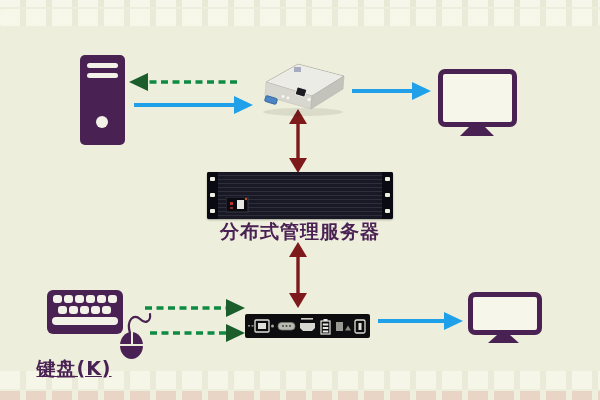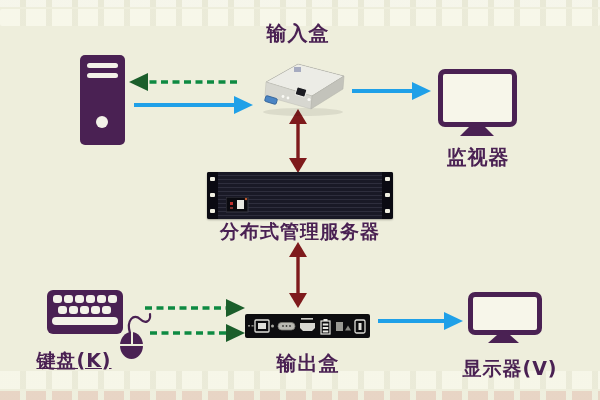--- a/index.html
+++ b/index.html
@@ -147,25 +147,23 @@
     <g transform="rotate(17 18 45)">
       <rect x="12" y="42" width="12" height="6" rx="1.5" fill="#4b85c4" stroke="#2f5f94" stroke-width="0.8"></rect>
     </g>
     <g>
       <circle cx="30" cy="41.5" r="1.4" fill="#fafaf5"></circle>
       <circle cx="35" cy="43" r="1.4" fill="#fafaf5"></circle>
       <rect x="43" y="33" width="10" height="8" rx="1" fill="#1c1c22" stroke="#f0f0ea" stroke-width="1" transform="rotate(17 48 37)"></rect>
       <circle cx="56" cy="44.5" r="1.6" fill="#fafaf5"></circle>
     </g>
   </svg>
-  <div class="label" style="left:298px;top:20px;">输入盒</div>
 
   <div class="monitor top-right"></div>
   <div class="stand top-right"></div>
-  <div class="label" style="left:478px;top:144px;">监视器</div>
 
   <div class="server">
     <div class="ear left">
       <div class="hole h1"></div>
       <div class="hole h2"></div>
       <div class="hole h3"></div>
     </div>
     <div class="ear right">
       <div class="hole h1"></div>
       <div class="hole h2"></div>
@@ -188,21 +186,21 @@
     <div class="key" style="left:39px;top:5px;"></div>
     <div class="key" style="left:50px;top:5px;"></div>
     <div class="key" style="left:61px;top:5px;"></div>
     <div class="key" style="left:11px;top:16px;"></div>
     <div class="key" style="left:22px;top:16px;"></div>
     <div class="key" style="left:33px;top:16px;"></div>
     <div class="key" style="left:44px;top:16px;"></div>
     <div class="key" style="left:55px;top:16px;"></div>
     <div class="key space" style="left:5px;top:27px;"></div>
   </div>
-  <div class="label small" style="left:74px;top:348px;text-decoration:underline;">键盘(K)</div>
+  <div class="label small" style="left:74px;top:356px;text-decoration:underline;">键盘(K)</div>
 
   <div class="mouse">
     <div class="v"></div>
     <div class="h"></div>
   </div>
 
   <svg class="devbox" style="left:245px;top:314px;" width="125" height="24" viewBox="0 0 125 24">
     <rect x="0" y="0" width="125" height="24" rx="2" fill="#0d0d0f"></rect>
     <g>
       <rect x="3" y="11" width="2" height="1.6" fill="#8a8a84"></rect>
@@ -220,19 +218,17 @@
       <rect x="78.5" y="5" width="4" height="2" fill="#e8e8e2"></rect>
       <rect x="77.8" y="9.5" width="5.5" height="2" fill="#e8e8e2"></rect>
       <rect x="77.8" y="13" width="5.5" height="2" fill="#e8e8e2"></rect>
       <rect x="77.8" y="16.5" width="5.5" height="2" fill="#e8e8e2"></rect>
       <rect x="91" y="8" width="7" height="9" fill="#9a9a94"></rect>
       <path d="M100,16.5 h6 l-3,-5 Z" fill="#8a8a84"></path>
       <rect x="110" y="6" width="10" height="13" rx="1.5" fill="none" stroke="#e0e0da" stroke-width="1.3"></rect>
       <rect x="113.5" y="9" width="3" height="7" fill="#e0e0da"></rect>
     </g>
   </svg>
-  <div class="label" style="left:308px;top:350px;">输出盒</div>
 
   <div class="monitor bottom-right"></div>
   <div class="stand bottom-right"></div>
-  <div class="label small" style="left:510px;top:356px;">显示器(V)</div>
 
 </div>
 
 </body></html>

